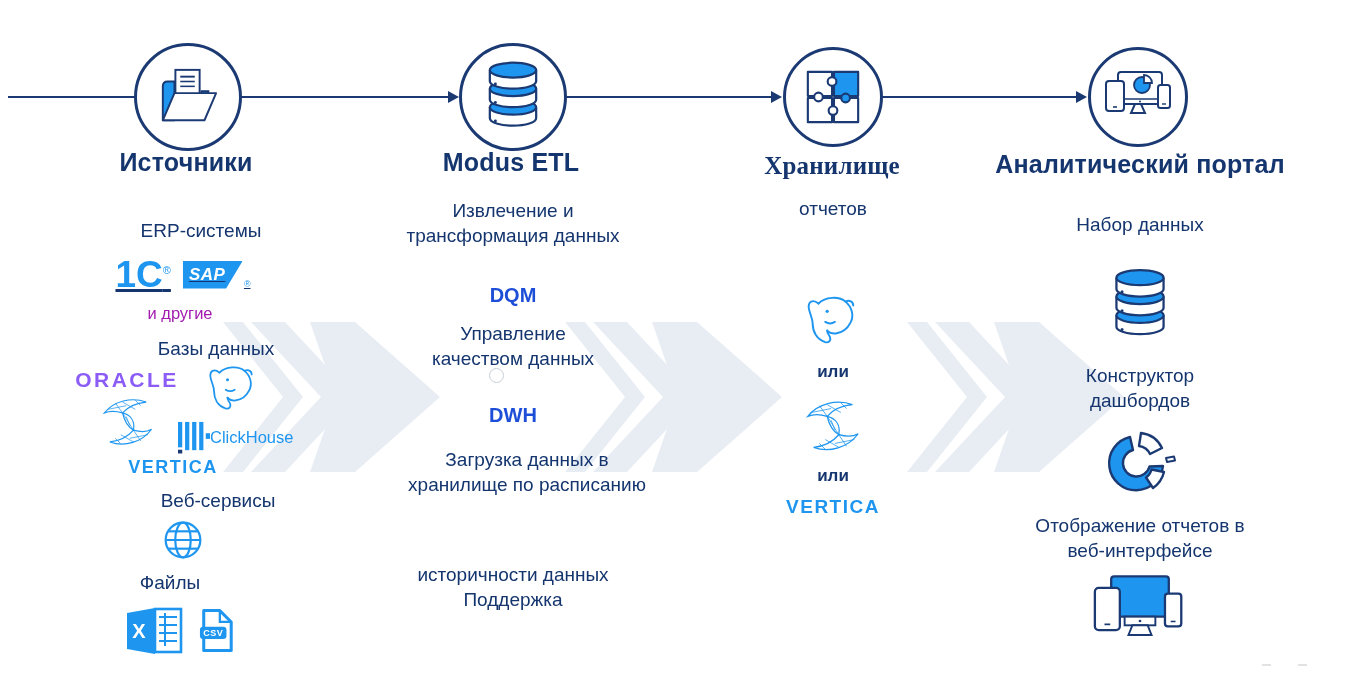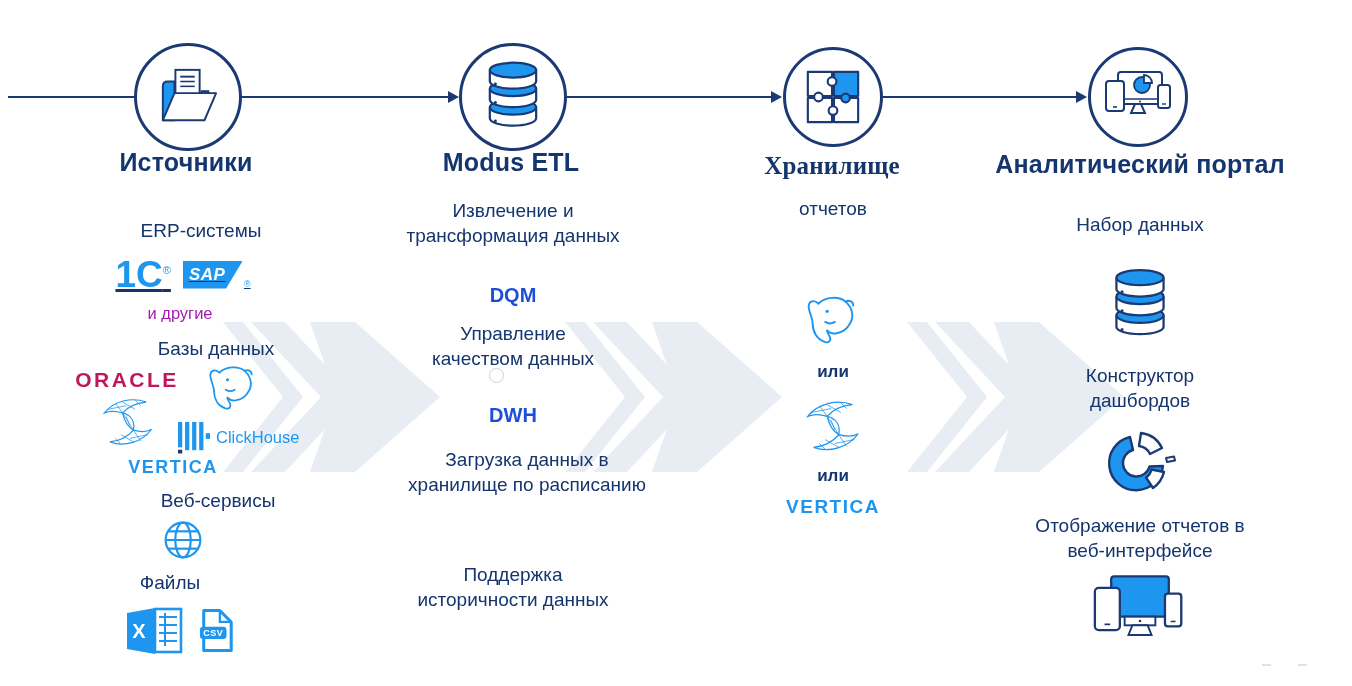--- a/index.html
+++ b/index.html
@@ -21,21 +21,21 @@
   
   .node{position:absolute;background:#fff;border:3px solid #1B3A73;border-radius:50%;
         display:flex;align-items:center;justify-content:center;box-sizing:border-box;}
 
   .title{font-size:25px;font-weight:700;color:#14356E;letter-spacing:.2px;}
   .h2{font-size:20px;font-weight:700;color:#1d4ed8;}
   .body{font-size:19px;color:#14356E;line-height:25px;}
   .small-blue{font-size:16.5px;color:#a21caf;}
   .or{font-size:17px;font-weight:700;color:#14356E;}
 
-  .oracle{font-size:21px;font-weight:700;color:#be185d;letter-spacing:2.5px;}
+  .oracle{font-size:21px;font-weight:700;color:#8b5cf6;letter-spacing:2.5px;}
   .vertica{font-size:18px;font-weight:700;color:#1E96F0;letter-spacing:1.5px;}
   .onec{font-size:37px;font-weight:700;color:#1E96F0;line-height:1;}
   .onec sup{font-size:11px;font-weight:400;}
   .sap{width:60px;height:28px;background:#1E96F0;clip-path:polygon(0 0,100% 0,72% 100%,0 100%);
        display:flex;align-items:center;padding-left:6px;box-sizing:border-box;}
   .sap span{color:#fff;font-weight:700;font-style:italic;font-size:17px;letter-spacing:.5px;}
   .reg{font-size:9px;color:#1E96F0;}
   .ch-text{font-size:16.5px;color:#1E96F0;}
 
   .logo-row{display:flex;align-items:center;gap:12px;text-decoration:underline;}
@@ -172,21 +172,21 @@
       <path d="M58 38 C48 52 28 58 12 52 C22 51 32 46 38 39 C45 41 53 41 58 38 Z"></path>
       <path d="M26 20 C34 22 40 28 38 39 C33 36 28 29 26 20 Z"></path>
     </g>
     <g stroke="#1E96F0" stroke-width="0.8">
       <path d="M10 16 L30 12 M18 9 L26 20 M26 8 L40 16 M40 6 L46 12"></path>
       <path d="M54 44 L34 48 M46 51 L38 39 M38 52 L24 44 M24 54 L18 48"></path>
       <path d="M26 20 L38 39 M30 24 L34 34"></path>
     </g>
   </svg>
 
-  <div class="abs" style="left:178px;top:420px;display:flex;align-items:center;gap:6px;">
+  <div class="abs" style="left:178px;top:420px;display:flex;align-items:center;">
     <svg width="32" height="34" viewBox="0 0 34 36">
       <rect x="0" y="2" width="4.5" height="27" fill="#1E96F0"></rect>
       <rect x="0" y="31.5" width="4.5" height="4" fill="#1B3A73"></rect>
       <rect x="7.5" y="2" width="4.5" height="30" fill="#1E96F0"></rect>
       <rect x="15" y="2" width="4.5" height="30" fill="#1E96F0"></rect>
       <rect x="22.5" y="2" width="4.5" height="30" fill="#1E96F0"></rect>
       <rect x="29.5" y="14" width="4.5" height="6" fill="#1E96F0"></rect>
     </svg>
     <span class="ch-text">ClickHouse</span>
   </div>
@@ -240,22 +240,22 @@
 
   <div class="deco-circle" style="left:489px;top:368px;"></div>
 
   <div class="abs cx h2 nowrap" style="left:513px;top:404px;">DWH</div>
   <div class="abs cx body center nowrap" style="left:513px;top:447px;margin-left:14px;">
     <div>Загрузка данных в</div>
     <div>хранилище по расписанию</div>
   </div>
 
   <div class="abs cx body center nowrap" style="left:513px;top:562px;">
+    <div>историчности данных</div>
     <div>Поддержка</div>
-    <div>историчности данных</div>
   </div>
 
   <div class="abs cx body center nowrap" style="left:833px;top:196px;">
     <div>отчетов</div>
   </div>
 
   <svg class="abs" style="left:804px;top:291px;" width="56" height="56" viewBox="0 0 58 58">
     <g fill="none" stroke="#1E96F0" stroke-width="2" stroke-linecap="round">
       <path d="M15 13 C9 8 4 11 5 18 C6 24 9 28 9 34 C9 42 13 50 22 53 C26 54 28 51 27 48 C26 45 24 44 24 41"></path>
       <path d="M15 13 C22 6 36 5 43 11 C50 17 52 26 48 33 C45 39 40 43 33 44 C29 44.5 26 43 24 41"></path>

